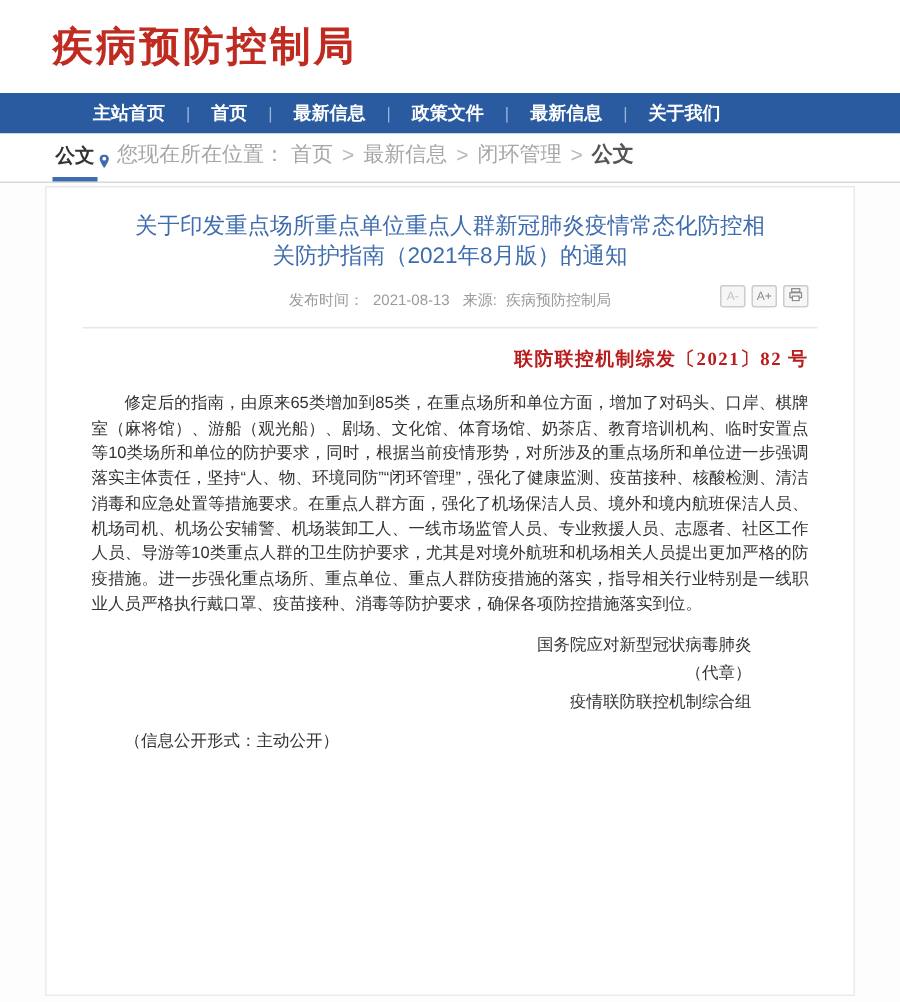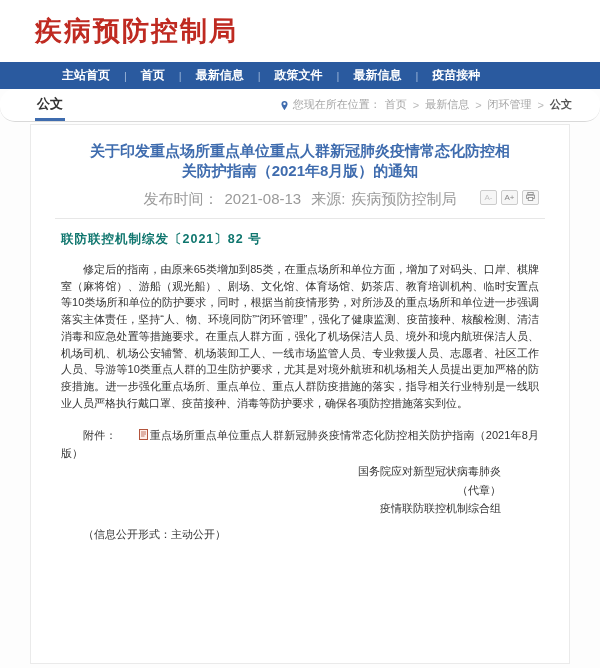--- a/index.html
+++ b/index.html
@@ -10,79 +10,79 @@
   .site-header { height:62px; background:#fff; display:flex; align-items:center; padding-left:35px; }
   .site-logo { color:#bf2a21; font-size:27px; font-weight:bold; letter-spacing:2px; }
 
   
   .main-nav { height:27px; background:#2a5a9f; display:flex; align-items:center; padding-left:48px; }
   .nav-item { color:#fff; font-size:12px; font-weight:bold; margin:0 14px; cursor:pointer; white-space:nowrap; }
   .nav-sep { color:#9ab4d8; font-size:11px; }
 
   
   .subheader { height:33px; background:#fff; border-bottom:1px solid #d9d9d9;
-    display:flex; justify-content:space-between; align-items:flex-end; padding:0 28px 0 35px;border-radius:15px; }
+    display:flex; justify-content:flex-start; align-items:flex-end; padding:0 28px 0 35px; }
   .section-tab { font-size:13px; font-weight:bold; color:#333; padding:6px 2px 5px;
     border-bottom:3px solid #3f6cae; }
-  .breadcrumb { font-size:11px; color:#a6a6a6; padding-bottom:9px; display:flex; align-items:center; gap:4px; }
+  .breadcrumb { font-size:14px; color:#a6a6a6; padding-bottom:9px; display:flex; align-items:center; gap:4px; }
   .pin-icon { width:9px; height:9px; display:inline-block; }
   .crumb { color:#a6a6a6; cursor:pointer; }
   .crumb-sep { color:#b9b9b9; margin:0 2px; }
   .crumb-last { color:#555; font-weight:bold; }
 
   
   .content-box { margin:2px 30px 0; background:#fff; border:1px solid #eaeaea;
     padding:16px 30px 20px; position:relative; min-height:540px; }
 
-  .article-title { text-align:center; color:#3f6cae; font-size:15px; font-weight:bold;
+  .article-title { text-align:center; color:#3f6cae; font-size:15px; font-weight:normal;
     line-height:20px; padding:0 28px; }
 
   .meta-row { position:relative; text-align:center; margin-top:9px; height:16px; }
-  .meta-text { font-size:15px; color:#9a9a9a; }
+  .meta-text { font-size:10px; color:#9a9a9a; }
   .meta-text span { margin:0 3px; }
   .tools { position:absolute; right:0; top:0; display:flex; gap:4px; }
   .tool-btn { width:17px; height:15px; border:1px solid #ccc; background:#f6f6f6; border-radius:2px;
     font-size:8px; color:#888; display:flex; align-items:center; justify-content:center; cursor:pointer; padding:0; }
   .tool-btn.dim { color:#c2c2c2; }
 
   .rule { border:none; border-top:1px solid #e7e7e7; margin:12px -6px 12px; }
 
-  .doc-number { text-align:left; font-size:12.5px; color:#0f766e; font-weight:600;
-    letter-spacing:1px; margin-bottom:13px; }
+  .doc-number { text-align:right; font-size:12.5px; color:#b91c1c; font-weight:600;
+    letter-spacing:1px; margin-bottom:13px;font-family:Liberation Serif, serif; }
 
   .doc-body { font-size:11px; color:#333; line-height:1.52; text-align:justify; }
   .doc-body p { margin:0; }
   .indent { text-indent:2em; }
 
   .attachment-line { text-indent:2em; margin-top:16px !important; }
   .attach-icon { display:inline-block; vertical-align:-1px; margin-right:2px; }
   .attach-link { color:#333; cursor:pointer; }
 
-  .signature { text-align:right; line-height:1.7; padding-right:38px; font-size:11px; color:#333; }
+  .signature { text-align:right; margin-top:10px; line-height:1.7; padding-right:38px; font-size:11px; color:#333; }
   .disclosure { margin-top:8px !important; text-indent:2em; }
 </style>
 </head>
 <body>
 
 <div class="site-header">
   <div class="site-logo">疾病预防控制局</div>
 </div>
 
 <div class="main-nav">
   <span class="nav-item">主站首页</span>
   <span class="nav-sep">|</span>
   <span class="nav-item">首页</span>
   <span class="nav-sep">|</span>
   <span class="nav-item">最新信息</span>
   <span class="nav-sep">|</span>
   <span class="nav-item">政策文件</span>
   <span class="nav-sep">|</span>
   <span class="nav-item">最新信息</span>
   <span class="nav-sep">|</span>
-  <span class="nav-item">疫苗接种</span>
+  <span class="nav-item">关于我们</span>
 </div>
 
 <div class="subheader">
   <div class="section-tab">公文</div>
   <div class="breadcrumb">
     <span class="pin-icon">
       <svg width="9" height="9" viewBox="0 0 10 10">
           <path d="M5 0C3 0 1.6 1.4 1.6 3.2 1.6 5.6 5 10 5 10S8.4 5.6 8.4 3.2C8.4 1.4 7 0 5 0zm0 4.5a1.4 1.4 0 1 1 0-2.8 1.4 1.4 0 0 1 0 2.8z" fill="#3f6cae"></path>
         </svg>
     </span>
@@ -119,28 +119,20 @@
     </span>
   </div>
 
   <hr class="rule">
 
   <div class="doc-number">联防联控机制综发〔2021〕82 号</div>
 
   <div class="doc-body">
     <p class="indent">修定后的指南，由原来65类增加到85类，在重点场所和单位方面，增加了对码头、口岸、棋牌室（麻将馆）、游船（观光船）、剧场、文化馆、体育场馆、奶茶店、教育培训机构、临时安置点等10类场所和单位的防护要求，同时，根据当前疫情形势，对所涉及的重点场所和单位进一步强调落实主体责任，坚持“人、物、环境同防”“闭环管理”，强化了健康监测、疫苗接种、核酸检测、清洁消毒和应急处置等措施要求。在重点人群方面，强化了机场保洁人员、境外和境内航班保洁人员、机场司机、机场公安辅警、机场装卸工人、一线市场监管人员、专业救援人员、志愿者、社区工作人员、导游等10类重点人群的卫生防护要求，尤其是对境外航班和机场相关人员提出更加严格的防疫措施。进一步强化重点场所、重点单位、重点人群防疫措施的落实，指导相关行业特别是一线职业人员严格执行戴口罩、疫苗接种、消毒等防护要求，确保各项防控措施落实到位。</p>
 
-    <p class="attachment-line">
-      <span>附件：</span><span class="attach-icon"><svg width="9" height="11" viewBox="0 0 9 11">
-            <rect x="0.5" y="0.5" width="8" height="10" fill="#fdeee9" stroke="#b3543c" stroke-width="1"></rect>
-            <line x1="2" y1="3" x2="7" y2="3" stroke="#b3543c" stroke-width="0.8"></line>
-            <line x1="2" y1="5" x2="7" y2="5" stroke="#b3543c" stroke-width="0.8"></line>
-            <line x1="2" y1="7" x2="5.5" y2="7" stroke="#b3543c" stroke-width="0.8"></line>
-          </svg></span><span class="attach-link">重点场所重点单位重点人群新冠肺炎疫情常态化防控相关防护指南（2021年8月版）</span>
-    </p>
 
     <div class="signature">
       <div>国务院应对新型冠状病毒肺炎</div>
       <div>（代章）</div>
       <div>疫情联防联控机制综合组</div>
     </div>
 
     <p class="disclosure">（信息公开形式：主动公开）</p>
 
   </div>

